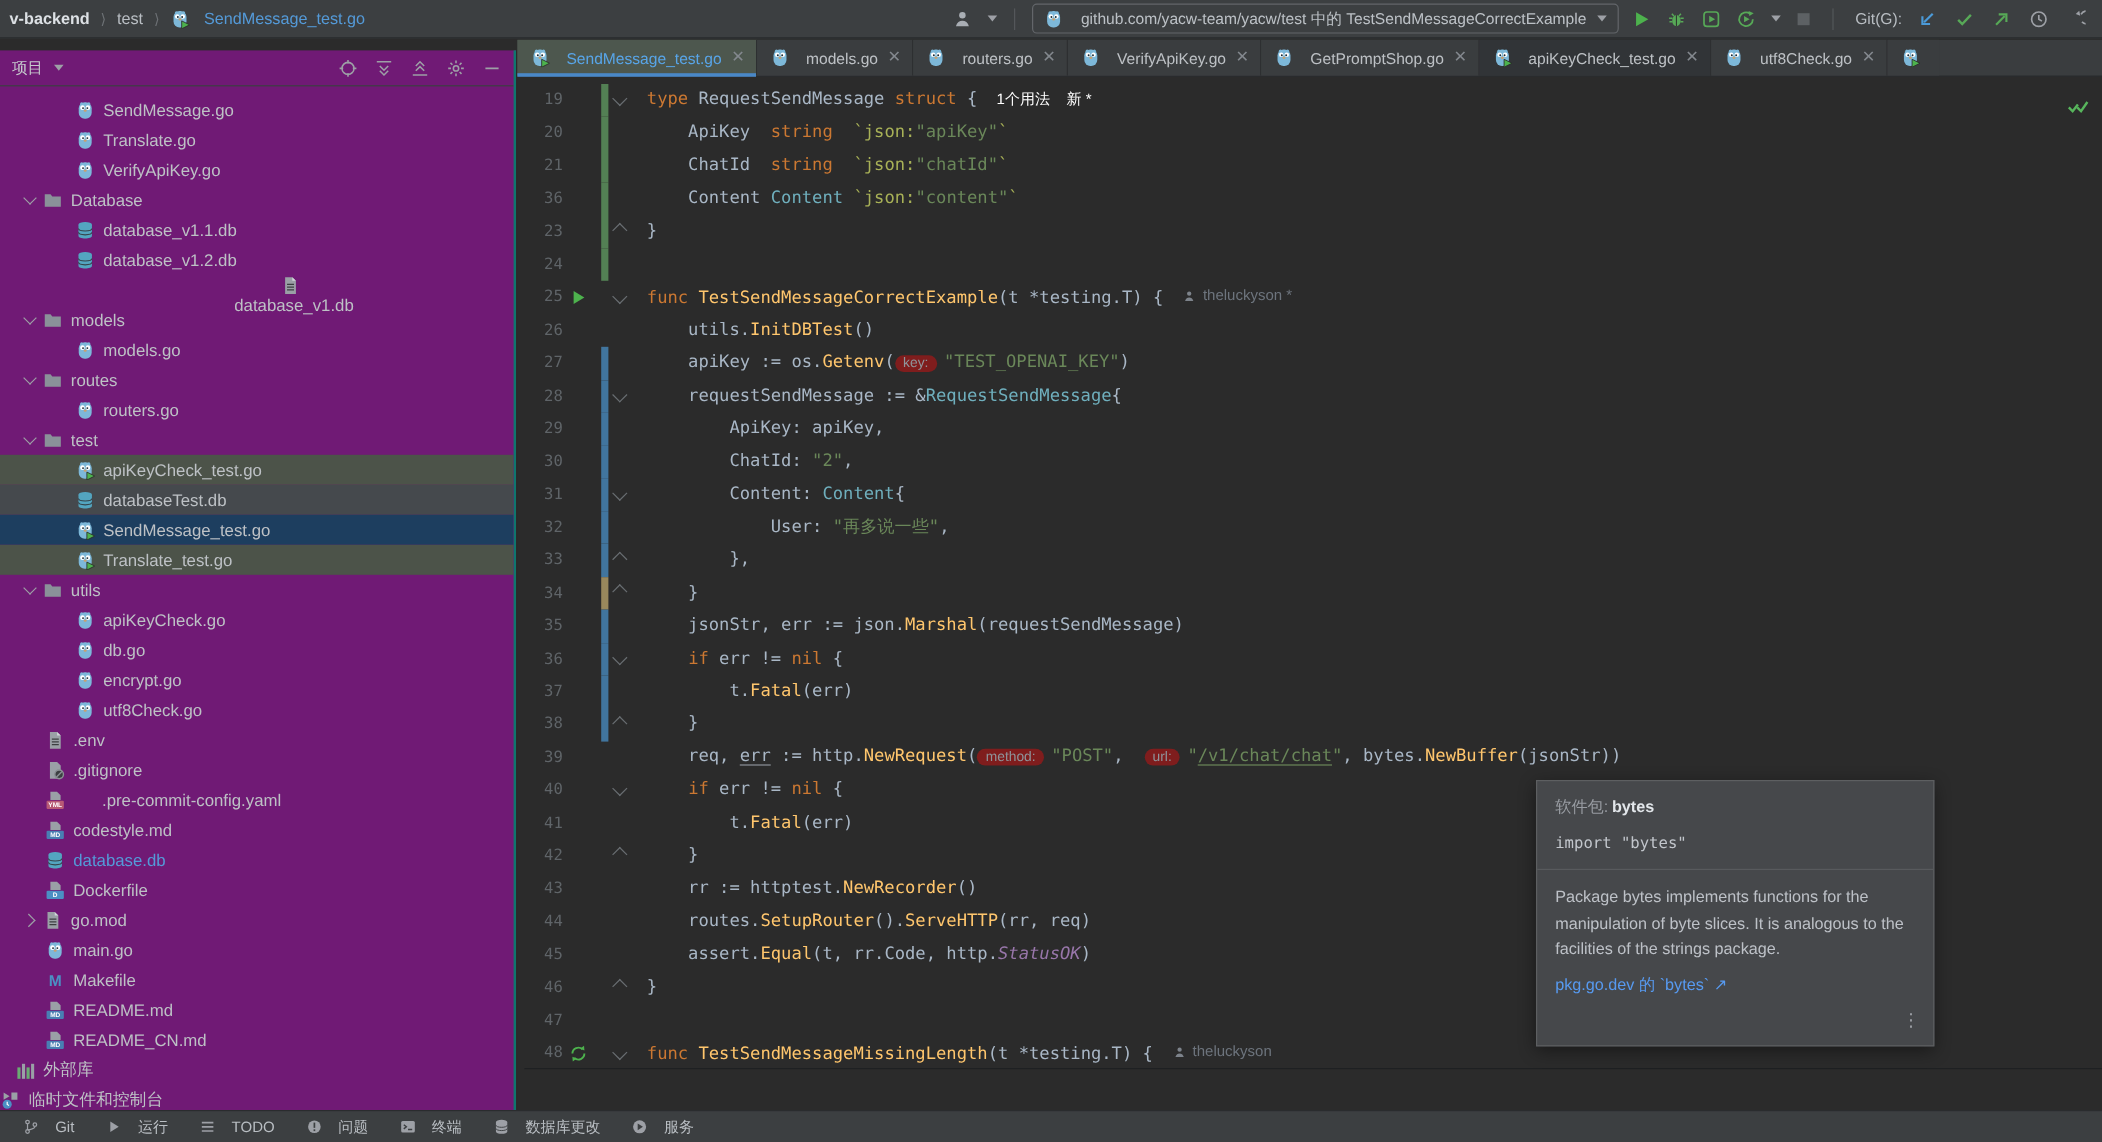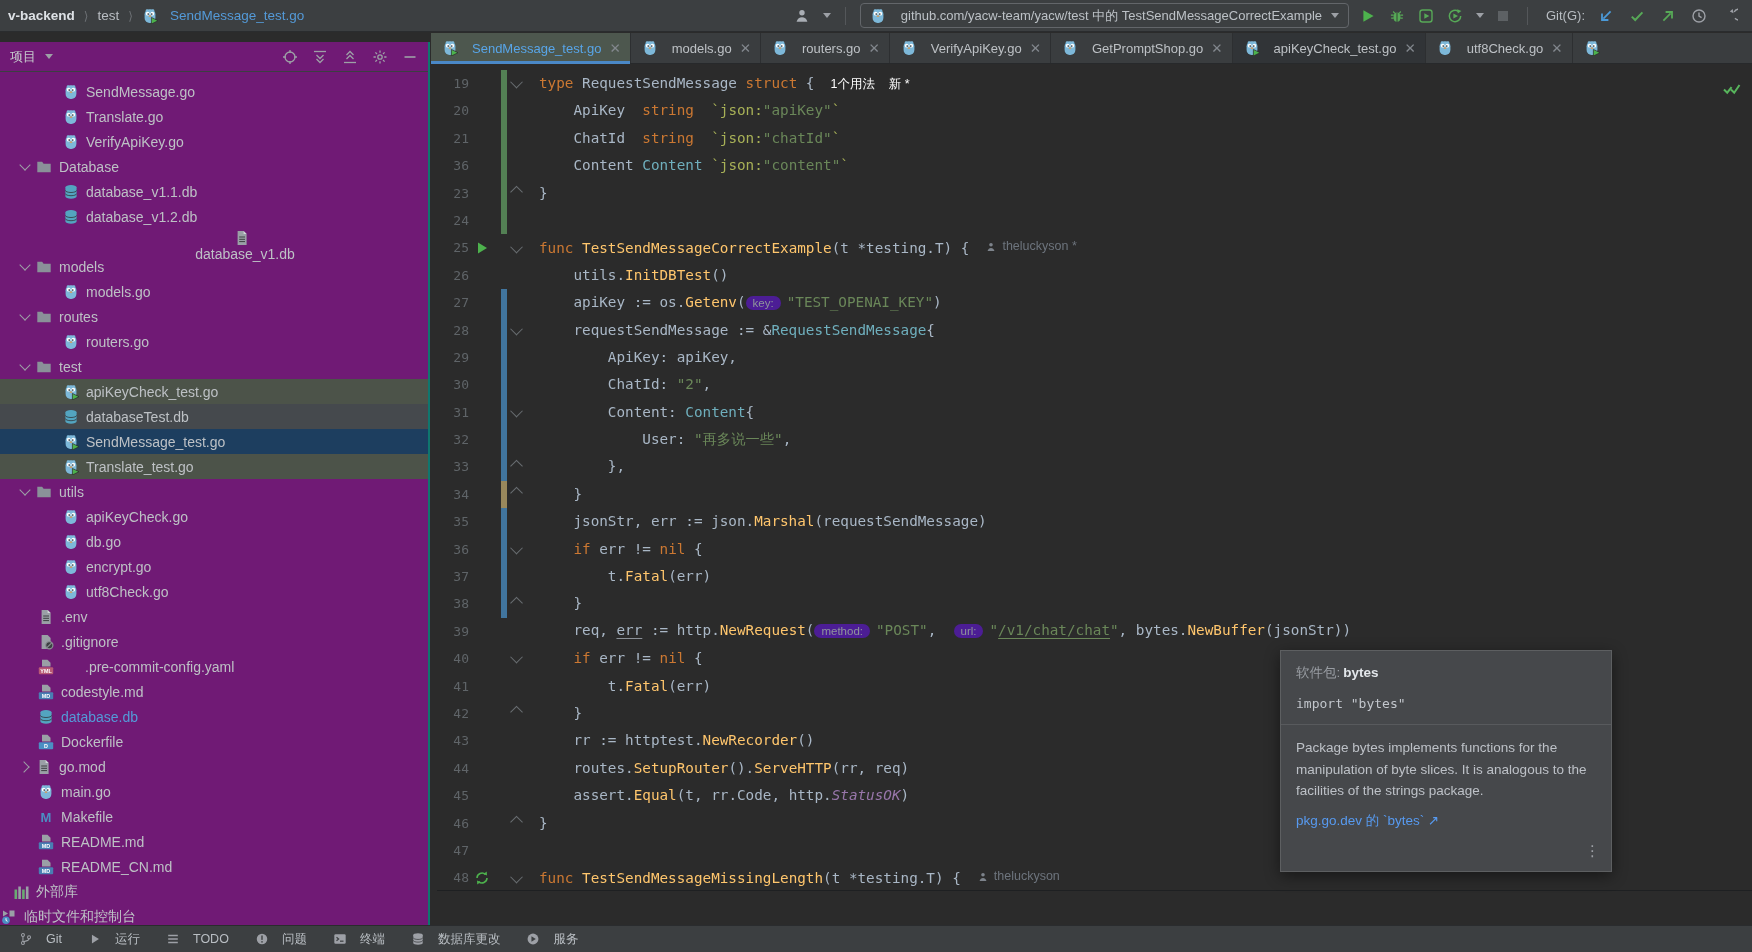--- a/index.html
+++ b/index.html
@@ -57,21 +57,21 @@
   .bar-g{background:#538054}.bar-b{background:#41759e}.bar-t{background:#99885c}
   .foldcol{width:18px;flex:none;display:flex;justify-content:center;align-items:center;cursor:pointer;}
   .fv{width:8px;height:8px;border-right:1.4px solid #696e72;border-bottom:1.4px solid #696e72;}
   .fv.open{transform:rotate(45deg) translate(-1px,-1px);}
   .fv.close{transform:rotate(-135deg) translate(1px,1px);}
   .codetext{margin-left:14px;}
   .p{color:#a9b7c6}.k{color:#cc7832}.f{color:#ffc66d}.t{color:#6fafbd}.s{color:#6a8759}
   .g{color:#a8b157}.c{color:#9876aa;font-style:italic}
   .u{color:#a9b7c6;text-decoration:underline;text-underline-offset:3px;text-decoration-color:#8b9198;}
   .l{color:#6a8759;text-decoration:underline;text-underline-offset:3px;}
-  .chip{background:#4c1d95;color:#8f959b;border-radius:8px;padding:1px 7px;font-size:11.5px;
+  .chip{background:#7f1d1d;color:#8f959b;border-radius:8px;padding:1px 7px;font-size:11.5px;
         font-family:"Liberation Sans",sans-serif;margin-right:6px;}
   .ghost{color:#ffffff;font-size:12.5px;margin-left:16px;font-family:"Liberation Sans",sans-serif;}
   .author{color:#6d747d;font-size:12.5px;margin-left:16px;font-family:"Liberation Sans",sans-serif;
           display:inline-flex;align-items:center;gap:5px;}
   .code-end{position:absolute;left:6px;right:0;top:857px;height:1px;background:#1e2022;}
   
   #docpopup{position:absolute;left:1280px;top:650px;width:332px;height:222px;background:#46484b;
             border:1px solid #5d5f61;box-sizing:border-box;box-shadow:0 4px 14px rgba(0,0,0,.45);
             font-size:13.5px;color:#bdc1c7;z-index:5;}
   .dp-inner{padding:13px 15px 0 15px;}

